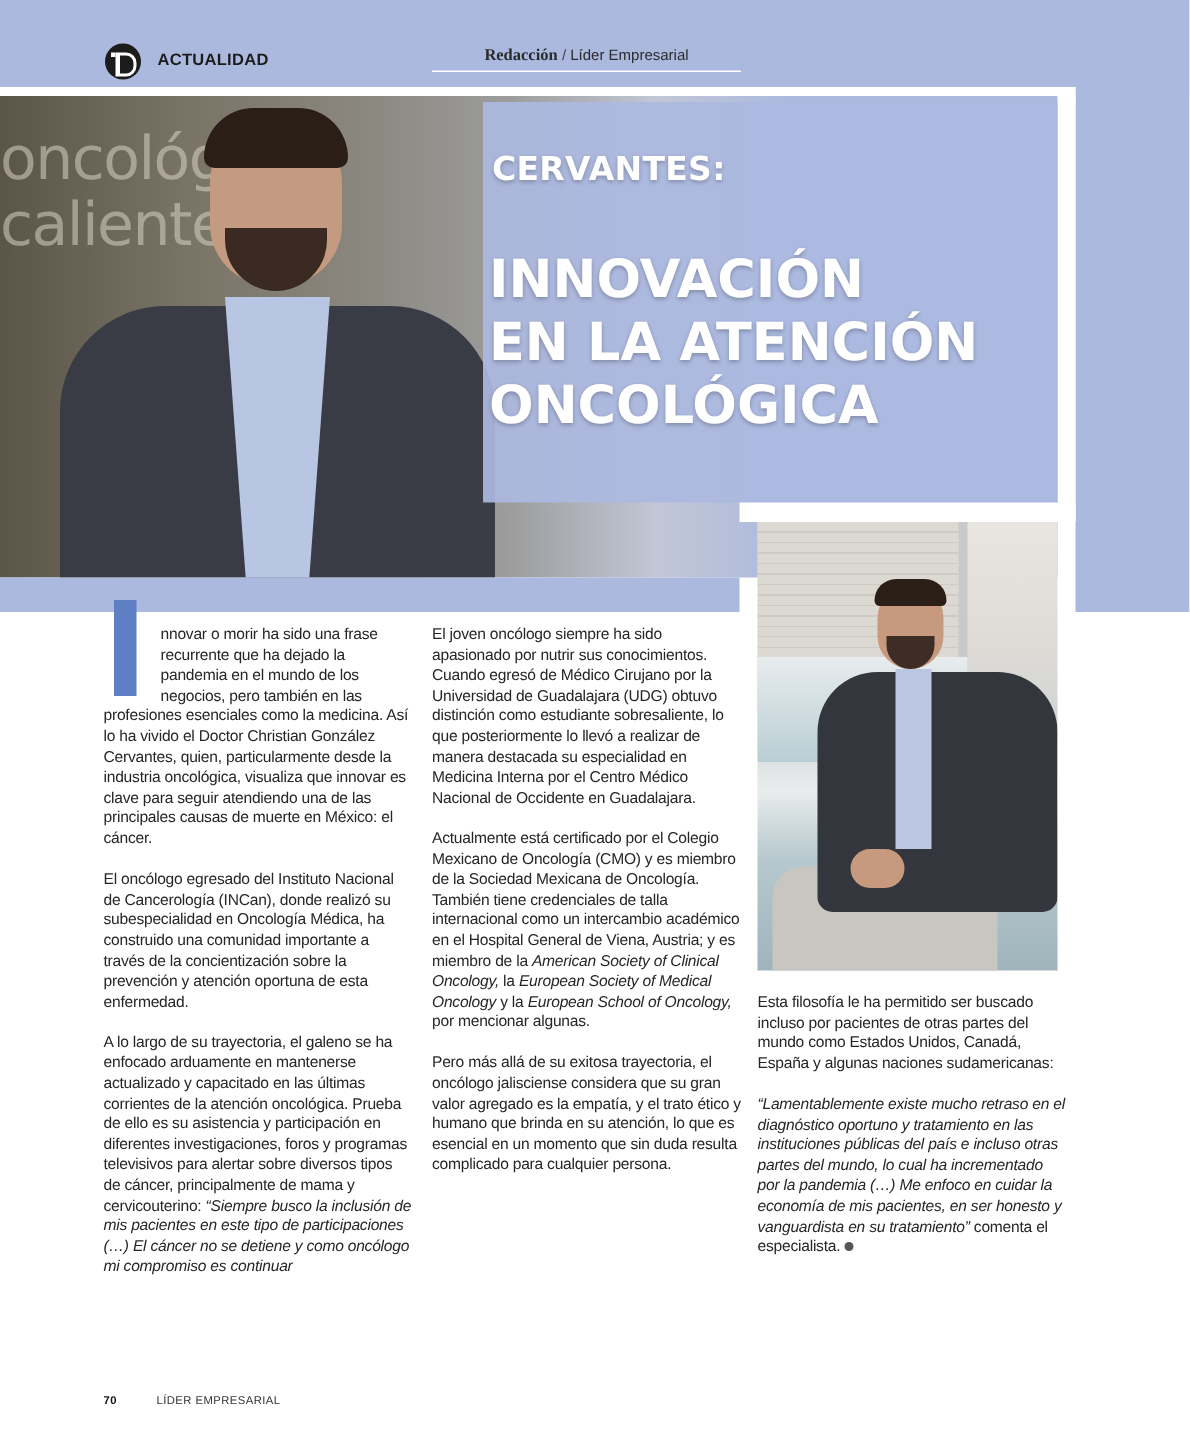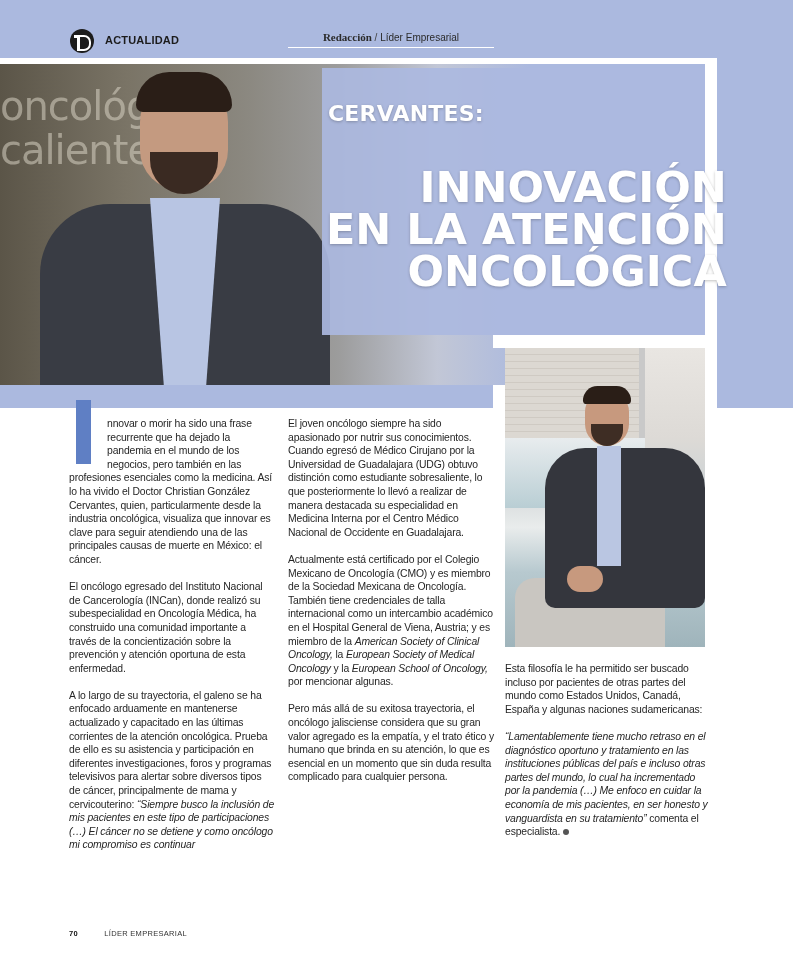--- a/index.html
+++ b/index.html
@@ -25,21 +25,21 @@
   .hero-wall-text { position: absolute; left: 0; top: 20px; font-family: "DejaVu Sans", sans-serif; font-size: 40px; color: rgba(215,210,195,0.55); line-height: 44px; letter-spacing: -1px; }
   .person { position: absolute; }
   .hero-person .head { position: absolute; left: 140px; top: 14px; width: 88px; height: 112px; border-radius: 44px 44px 40px 40px; background: #c49a80; }
   .hero-person .hair { position: absolute; left: 136px; top: 8px; width: 96px; height: 40px; border-radius: 48px 48px 10px 10px; background: #2a1e17; }
   .hero-person .beard { position: absolute; left: 150px; top: 88px; width: 68px; height: 42px; border-radius: 0 0 34px 34px; background: #3a2a22; }
   .hero-person .suit { position: absolute; left: 40px; top: 140px; width: 290px; height: 190px; border-radius: 70px 70px 0 0; background: #393c44; }
   .hero-person .shirt { position: absolute; left: 150px; top: 134px; width: 70px; height: 190px; background: #b8c5e3; clip-path: polygon(0 0, 100% 0, 80% 100%, 20% 100%); }
 
   .title-panel { position: absolute; left: 322px; top: 68px; width: 383px; height: 267px; background: rgba(171,185,223,0.92); }
   .title-name { position: absolute; left: 328px; top: 100px; font-family: "DejaVu Sans", sans-serif; font-weight: bold; font-size: 22px; line-height: 27px; color: #ffffff; letter-spacing: 0.2px; text-shadow: 0 1px 3px rgba(0,0,0,0.25); }
-  .title-main { position: absolute; left: 326px; top: 166px; font-family: "DejaVu Sans", sans-serif; font-weight: bold; font-size: 43px; line-height: 42px; color: #ffffff; letter-spacing: 0px; text-shadow: 0 1px 3px rgba(0,0,0,0.25); text-align: right; }
+  .title-main { position: absolute; left: 326px; top: 166px; font-family: "DejaVu Sans", sans-serif; font-weight: bold; font-size: 35px; line-height: 42px; color: #ffffff; letter-spacing: 0px; text-shadow: 0 1px 3px rgba(0,0,0,0.25); }
 
   .blue-strip { position: absolute; left: 0; top: 385px; width: 493px; height: 23px; background: #abb9df; }
   .photo2-frame { position: absolute; left: 493px; top: 335px; width: 224px; height: 13px; background: #fff; }
   .photo2 { position: absolute; left: 505px; top: 348px; width: 200px; height: 299px; background: linear-gradient(180deg, #e9e6e2 0%, #dddad6 30%, #cfd4d6 45%, #e9ecec 60%, #b7c9cf 75%, #9fb4bb 100%); overflow: hidden; }
   .photo2 .window { position: absolute; left: 0; top: 0; width: 140px; height: 160px; background: repeating-linear-gradient(0deg, #dcd8d2 0 6px, #cfcac3 6px 7px); border-right: 6px solid #c9c9c9; }
   .photo2 .glass { position: absolute; left: 0; top: 90px; width: 140px; height: 70px; background: linear-gradient(180deg, #e8ecee, #b9ced4); }
   .p2-head { position: absolute; left: 80px; top: 42px; width: 44px; height: 56px; border-radius: 22px; background: #c7997e; }
   .p2-hair { position: absolute; left: 78px; top: 38px; width: 48px; height: 18px; border-radius: 24px 24px 6px 6px; background: #2a1e17; }
   .p2-beard { position: absolute; left: 86px; top: 76px; width: 32px; height: 22px; border-radius: 0 0 16px 16px; background: #3e2d24; }
   .p2-suit { position: absolute; left: 40px; top: 100px; width: 160px; height: 160px; border-radius: 40px 40px 10px 10px; background: #34363d; }
@@ -132,20 +132,20 @@
   <p>El joven oncólogo siempre ha sido apasionado por nutrir sus conocimientos. Cuando egresó de Médico Cirujano por la Universidad de Guadalajara (UDG) obtuvo distinción como estudiante sobresaliente, lo que posteriormente lo llevó a realizar de manera destacada su especialidad en Medicina Interna por el Centro Médico Nacional de Occidente en Guadalajara.</p>
   <p>
     <span>Actualmente está certificado por el Colegio Mexicano de Oncología (CMO) y es miembro de la Sociedad Mexicana de Oncología. También tiene credenciales de talla internacional como un intercambio académico en el Hospital General de Viena, Austria; y es miembro de la </span><i>American Society of Clinical Oncology,</i><span> la </span><i>European Society of Medical Oncology</i><span> y la </span><i>European School of Oncology,</i><span> por mencionar algunas.</span>
   </p>
   <p>Pero más allá de su exitosa trayectoria, el oncólogo jalisciense considera que su gran valor agregado es la empatía, y el trato ético y humano que brinda en su atención, lo que es esencial en un momento que sin duda resulta complicado para cualquier persona.</p>
 </div>
 
 <div class="col col3">
   <p>Esta filosofía le ha permitido ser buscado incluso por pacientes de otras partes del mundo como Estados Unidos, Canadá, España y algunas naciones sudamericanas:</p>
   <p>
-    <i>“Lamentablemente tiene mucho retraso en el diagnóstico oportuno y tratamiento en las instituciones públicas del país e incluso otras partes del mundo, lo cual ha incrementado por la pandemia (…) Me enfoco en cuidar la economía de mis pacientes, en ser honesto y vanguardista en su tratamiento”</i><span> comenta el especialista.</span><span class="end-mark"></span>
+    <i>“Lamentablemente existe mucho retraso en el diagnóstico oportuno y tratamiento en las instituciones públicas del país e incluso otras partes del mundo, lo cual ha incrementado por la pandemia (…) Me enfoco en cuidar la economía de mis pacientes, en ser honesto y vanguardista en su tratamiento”</i><span> comenta el especialista.</span><span class="end-mark"></span>
   </p>
 </div>
 
 <div class="footer">
   <span class="num">70</span>
   <span>LÍDER EMPRESARIAL</span>
 </div>
 
 </body></html>

